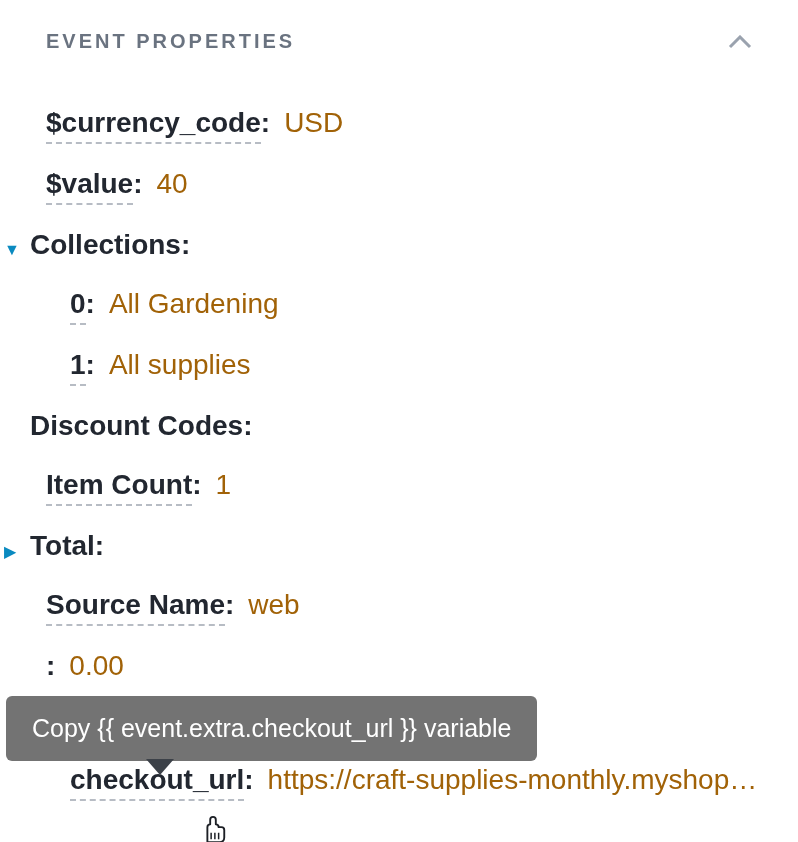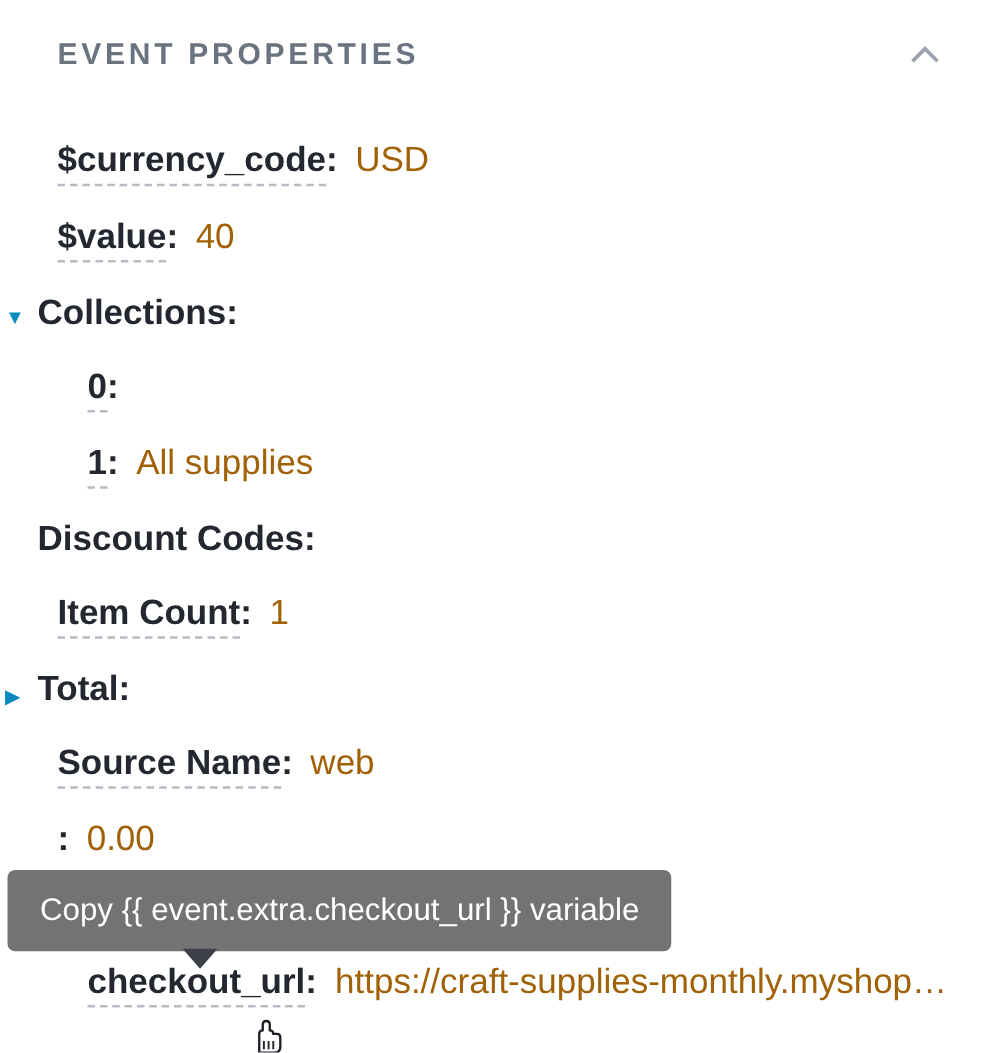--- a/index.html
+++ b/index.html
@@ -15,21 +15,21 @@
       position: relative;
       overflow: hidden;
     }
     .header {
       display: flex;
       justify-content: space-between;
       align-items: center;
       padding: 30px 46px 0 46px;
     }
     .header-title {
-      font-size: 24px;
+      font-size: 20px;
       font-weight: 600;
       letter-spacing: 3px;
       color: #6a7380;
       text-transform: uppercase;
     }
     .chevron-up {
       width: 24px;
       height: 14px;
     }
     .chevron-up svg {
@@ -132,21 +132,20 @@
       height: 30px;
     }
     .nowrap-key {
       display: inline-flex;
       align-items: baseline;
     }
     .row.last {
       padding-left: 70px;
       padding-right: 40px;
       overflow: hidden;
-      justify-content: space-between;
     }
   </style>
 </head>
 <body>
 
 <div class="header">
   <div class="header-title">EVENT PROPERTIES</div>
   <div class="chevron-up">
     <svg viewBox="0 0 24 14">
         <polyline points="2,12 12,2 22,12"></polyline>
@@ -185,20 +184,21 @@
       </span>
     </div>
   </div>
 
   <div class="row-wrap">
     <div class="row level-2">
       <span class="nowrap-key">
         <span class="key dotted short">0</span>
           <span class="sep">:</span>
       </span>
+      <span class="value">All Gardening</span>
     </div>
   </div>
 
   <div class="row-wrap">
     <div class="row level-2">
       <span class="nowrap-key">
         <span class="key dotted short">1</span>
           <span class="sep">:</span>
       </span>
       <span class="value">All supplies</span>

